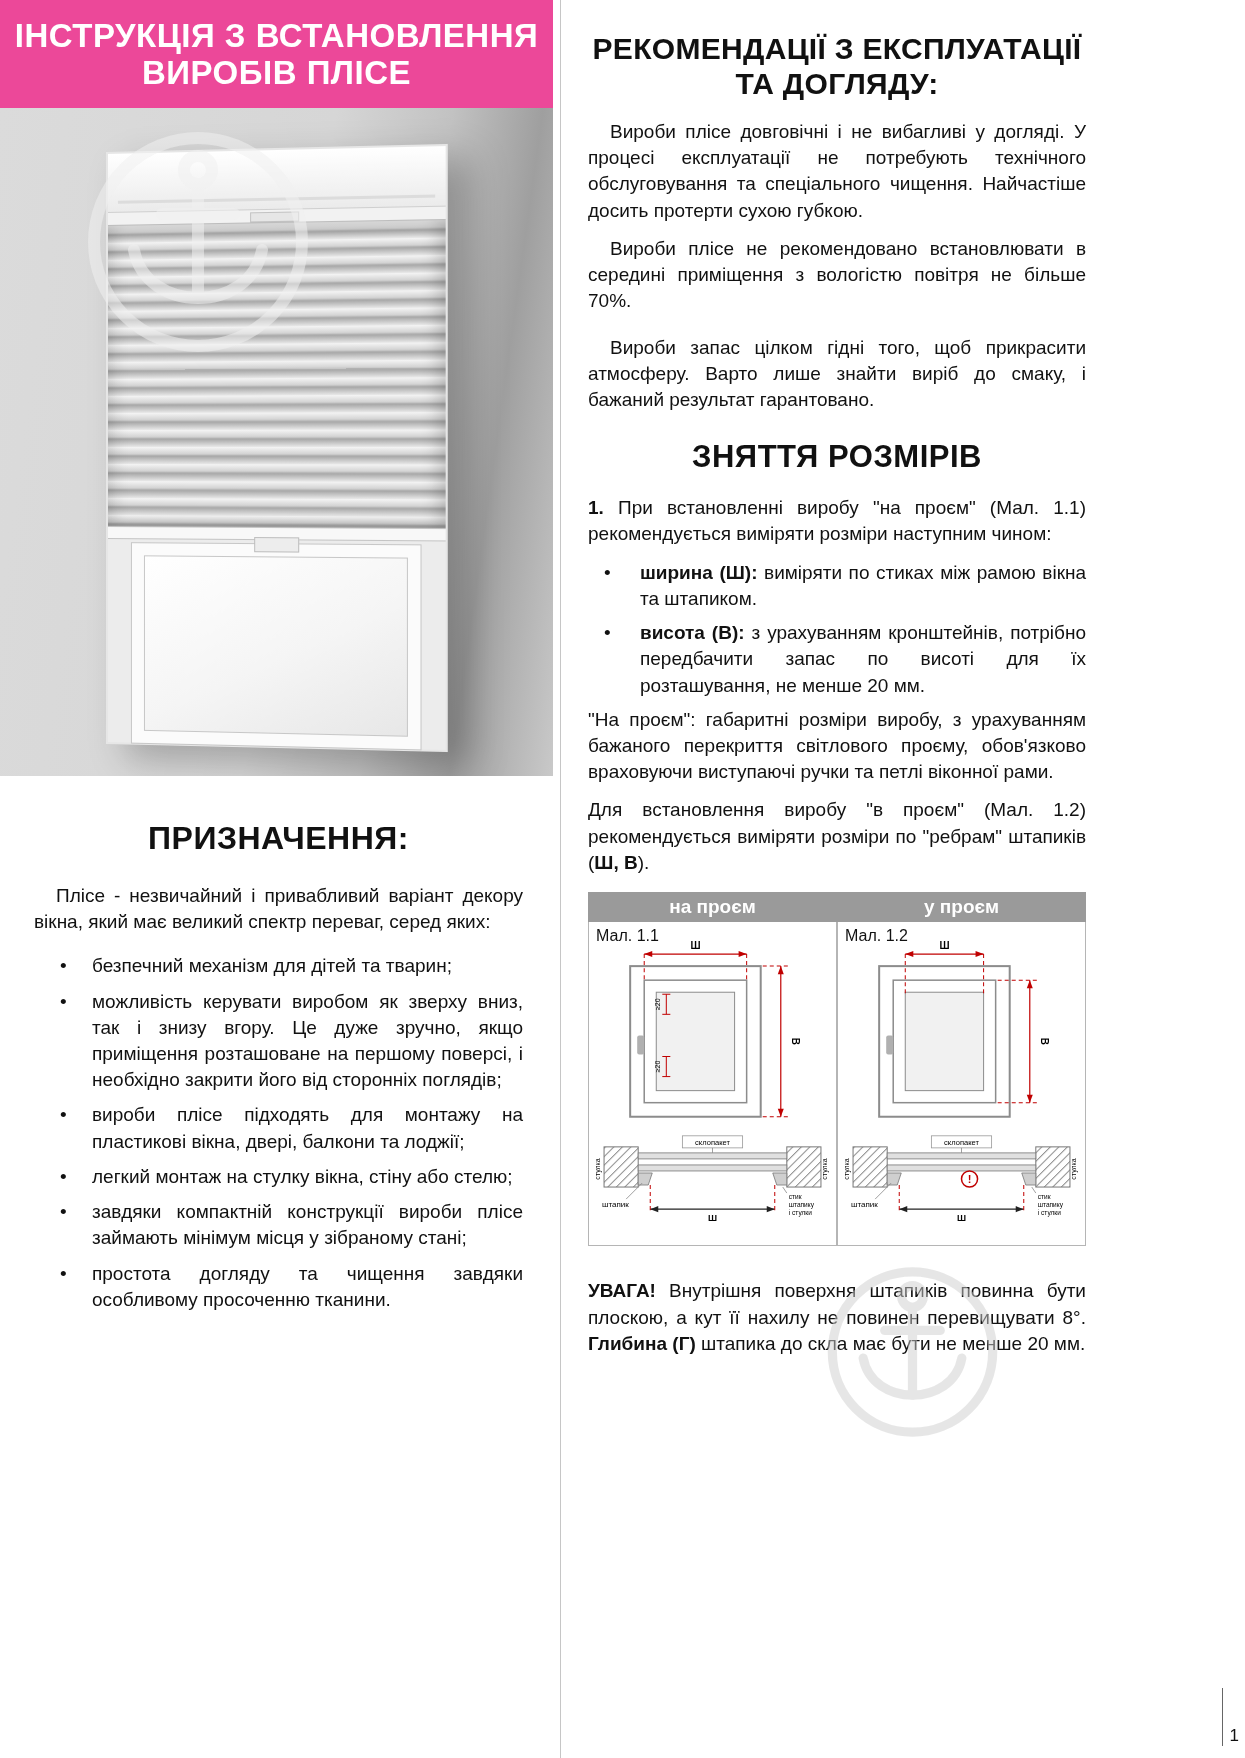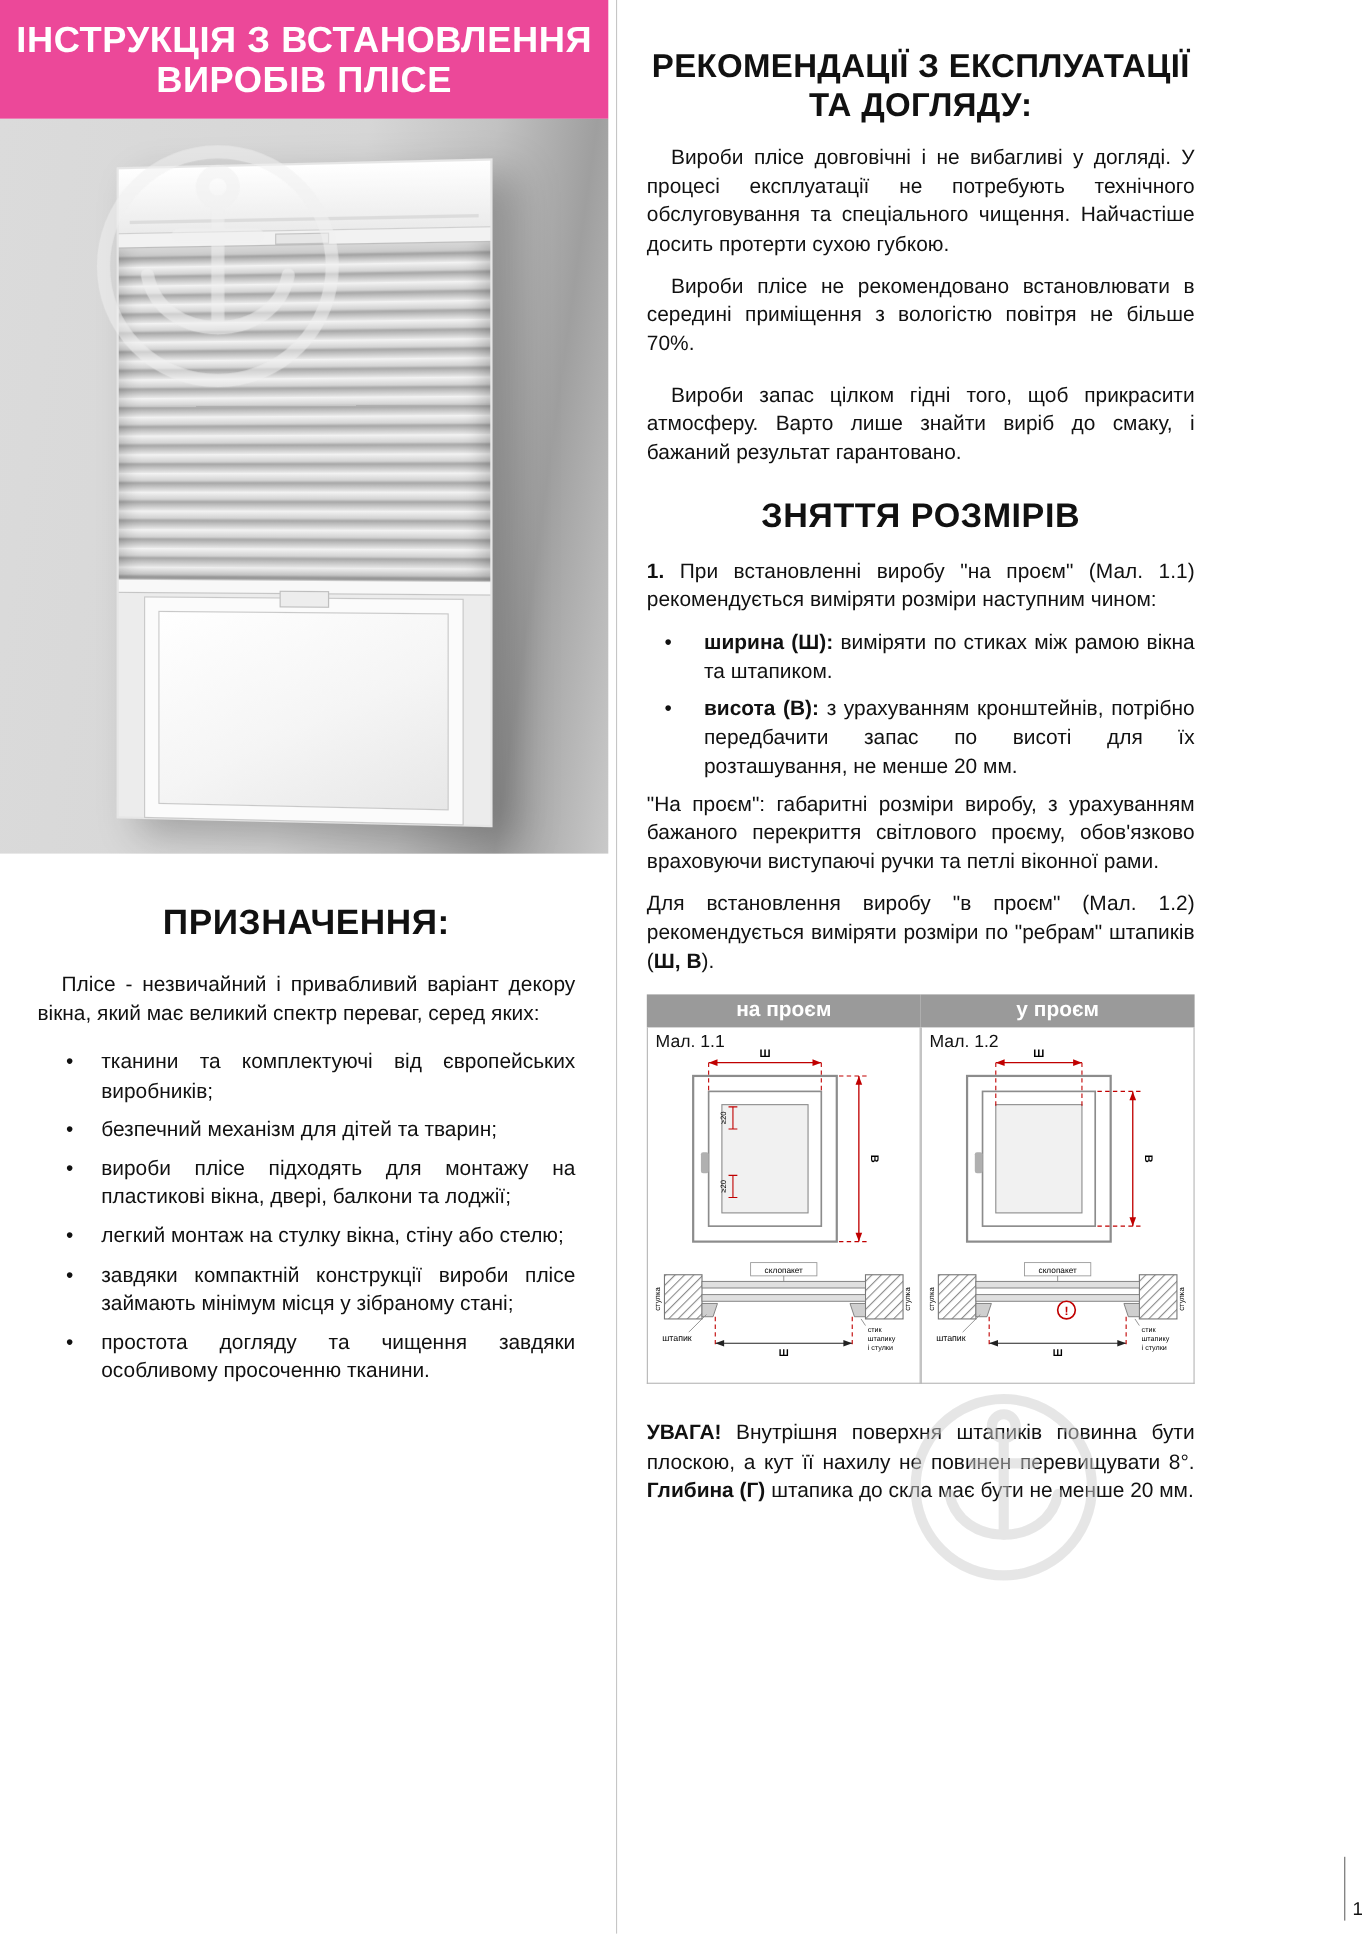--- a/index.html
+++ b/index.html
@@ -52,21 +52,21 @@
   .purpose{padding:44px 30px 0 34px;}
   .sec-title{font-weight:bold;font-size:32px;text-align:center;letter-spacing:.5px;margin:0 0 26px;}
   .body-text{font-size:19px;line-height:1.38;text-align:justify;margin:0 0 12px;}
   .indent{text-indent:22px;}
   ul.blist{list-style:none;margin:18px 0 0;padding:0;}
   ul.blist li{position:relative;padding-left:58px;margin-bottom:9px;font-size:19px;line-height:1.38;text-align:justify;}
   ul.blist li::before{content:"\2022";position:absolute;left:26px;top:0;}
 
   
   .right-col{position:absolute;left:588px;top:0;width:498px;padding-top:28px;}
-  .care-title{font-weight:bold;font-size:30px;line-height:1.15;text-align:center;letter-spacing:.3px;margin:16px 0 18px;}
+  .care-title{font-weight:bold;font-size:30px;line-height:1.15;text-align:center;letter-spacing:.3px;margin:4px 0 18px;}
   .measure-title{font-weight:bold;font-size:31px;text-align:center;letter-spacing:.5px;margin:26px 0 20px;}
   ul.mlist{list-style:none;margin:0 0 4px;padding:0;}
   ul.mlist li{position:relative;padding-left:52px;margin-bottom:8px;font-size:19px;line-height:1.38;text-align:justify;}
   ul.mlist li::before{content:"\2022";position:absolute;left:16px;top:0;}
 
   .diagram-row{display:flex;margin-top:16px;}
   .panel{flex:1;min-width:0;}
   .panel-header{background:#9a9a9a;color:#fff;font-weight:bold;font-size:19px;text-align:center;padding:4px 0;}
   .panel-body{border:1px solid #b5b5b5;border-top:none;position:relative;padding:4px 3px 6px;}
   .fig-label{position:absolute;left:7px;top:5px;font-size:16px;}
@@ -113,22 +113,22 @@
         <line x1="42" y1="46" x2="78" y2="46"></line>
         <path d="M 28 64 C 34 96, 86 96, 92 64"></path>
       </g>
     </svg>
   </div>
 
   <div class="purpose">
     <h2 class="sec-title">ПРИЗНАЧЕННЯ:</h2>
     <p class="body-text indent">Плісе - незвичайний і привабливий варіант декору вікна, який має великий спектр переваг, серед яких:</p>
     <ul class="blist">
-      <li>тканини та комплектуючі від європейських виробників;</li>
       <li>безпечний механізм для дітей та тварин;</li>
+      <li>можливість керувати виробом як зверху вниз, так і знизу вгору. Це дуже зручно, якщо приміщення розташоване на першому поверсі, і необхідно закрити його від сторонніх поглядів;</li>
       <li>вироби плісе підходять для монтажу на пластикові вікна, двері, балкони та лоджії;</li>
       <li>легкий монтаж на стулку вікна, стіну або стелю;</li>
       <li>завдяки компактній конструкції вироби плісе займають мінімум місця у зібраному стані;</li>
       <li>простота догляду та чищення завдяки особливому просоченню тканини.</li>
     </ul>
   </div>
 </div>
 
 <div class="right-col" style="position:absolute;">
 

